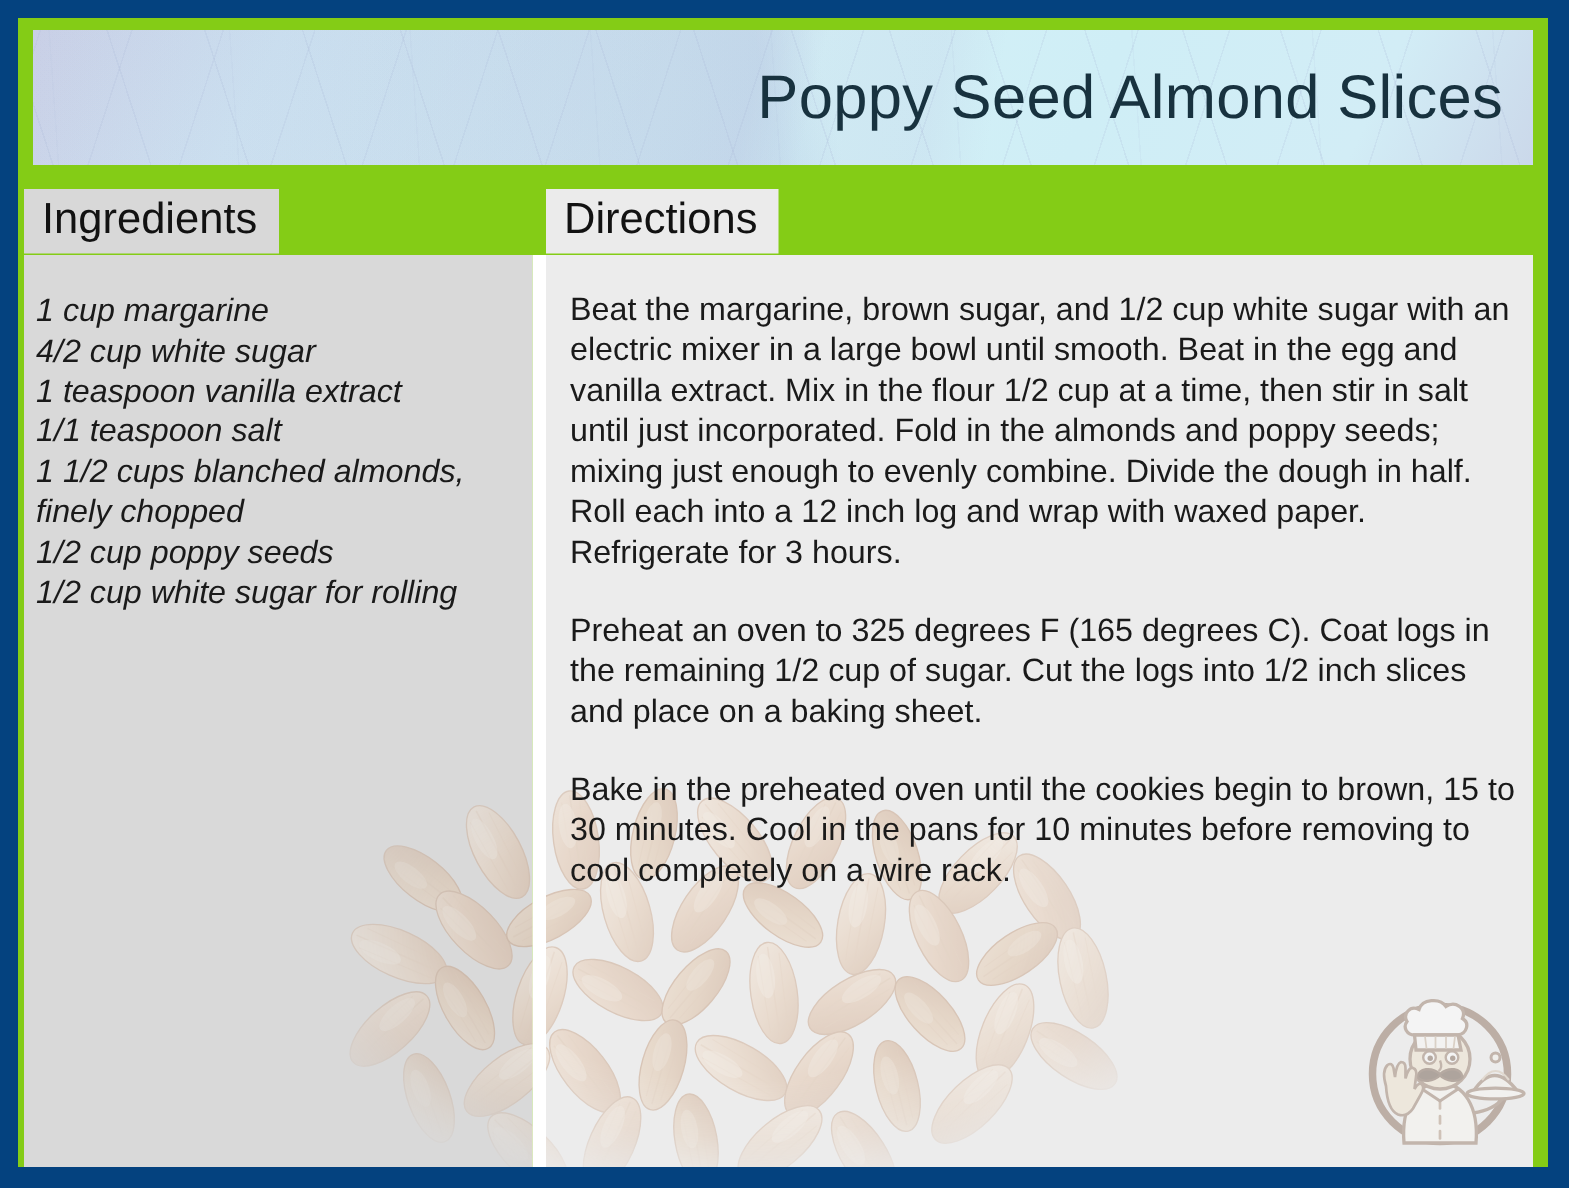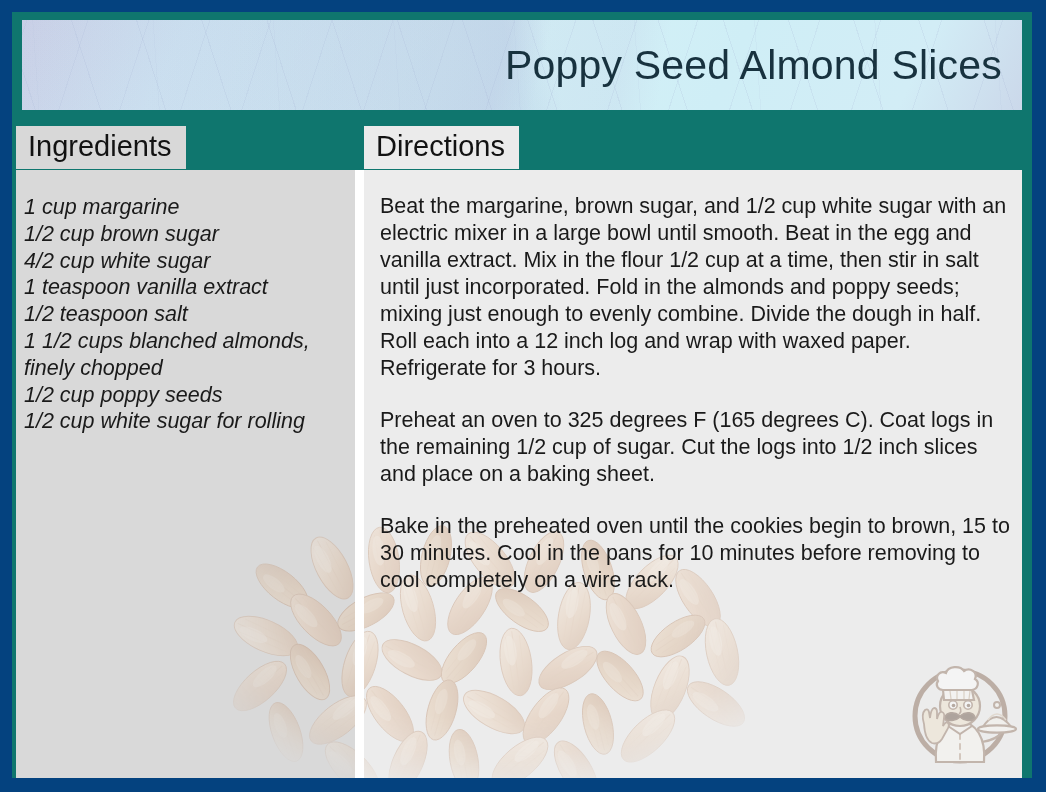--- a/index.html
+++ b/index.html
@@ -6,21 +6,21 @@
   html, body {
     margin: 0;
     padding: 0;
     background: #ffffff;
   }
   #page {
     position: relative;
     width: 1046px;
     height: 792px;
     overflow: hidden;
-    background: #0f766e;
+    background: #84cc16;
     font-family: "Liberation Sans", sans-serif;
   }
 
   
   .frame-edge {
     position: absolute;
     background: #04427f;
     z-index: 60;
   }
   .frame-left   { left: 0;  top: 0;    width: 12px;  height: 792px; }
@@ -300,24 +300,23 @@
     </div>
   </div>
 
   <div class="panel-gutter"></div>
 
   <div class="section-tab tab-ingredients">Ingredients</div>
   <div class="section-tab tab-directions">Directions</div>
 
   <div class="ingredients-body">
     <div class="ingredient-line">1 cup margarine</div>
-    <div class="ingredient-line">1/2 cup brown sugar</div>
     <div class="ingredient-line">4/2 cup white sugar</div>
     <div class="ingredient-line">1 teaspoon vanilla extract</div>
-    <div class="ingredient-line">1/2 teaspoon salt</div>
+    <div class="ingredient-line">1/1 teaspoon salt</div>
     <div class="ingredient-line">1 1/2 cups blanched almonds,
 finely chopped</div>
     <div class="ingredient-line">1/2 cup poppy seeds</div>
     <div class="ingredient-line">1/2 cup white sugar for rolling</div>
   </div>
 
   <div class="directions-body">
     <p class="direction-para">Beat the margarine, brown sugar, and 1/2 cup white sugar with an electric mixer in a large bowl until smooth. Beat in the egg and vanilla extract. Mix in the flour 1/2 cup at a time, then stir in salt until just incorporated. Fold in the almonds and poppy seeds; mixing just enough to evenly combine. Divide the dough in half. Roll each into a 12 inch log and wrap with waxed paper. Refrigerate for 3 hours.</p>
     <p class="direction-para">Preheat an oven to 325 degrees F (165 degrees C). Coat logs in the remaining 1/2 cup of sugar. Cut the logs into 1/2 inch slices and place on a baking sheet.</p>
     <p class="direction-para">Bake in the preheated oven until the cookies begin to brown, 15 to 30 minutes. Cool in the pans for 10 minutes before removing to cool completely on a wire rack.</p>

